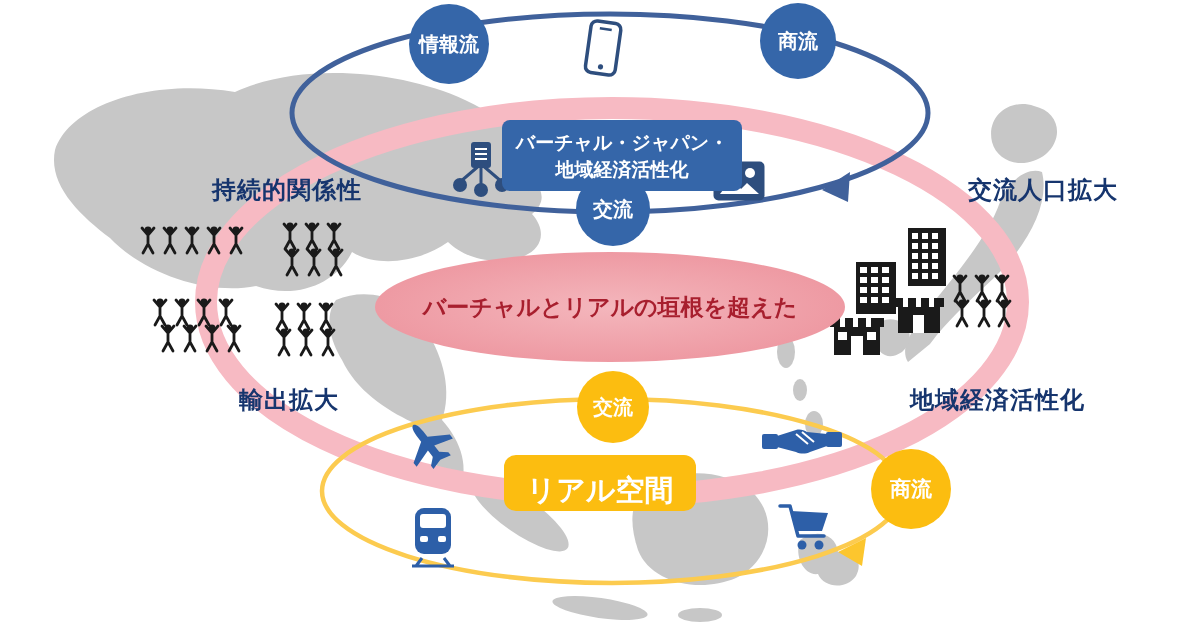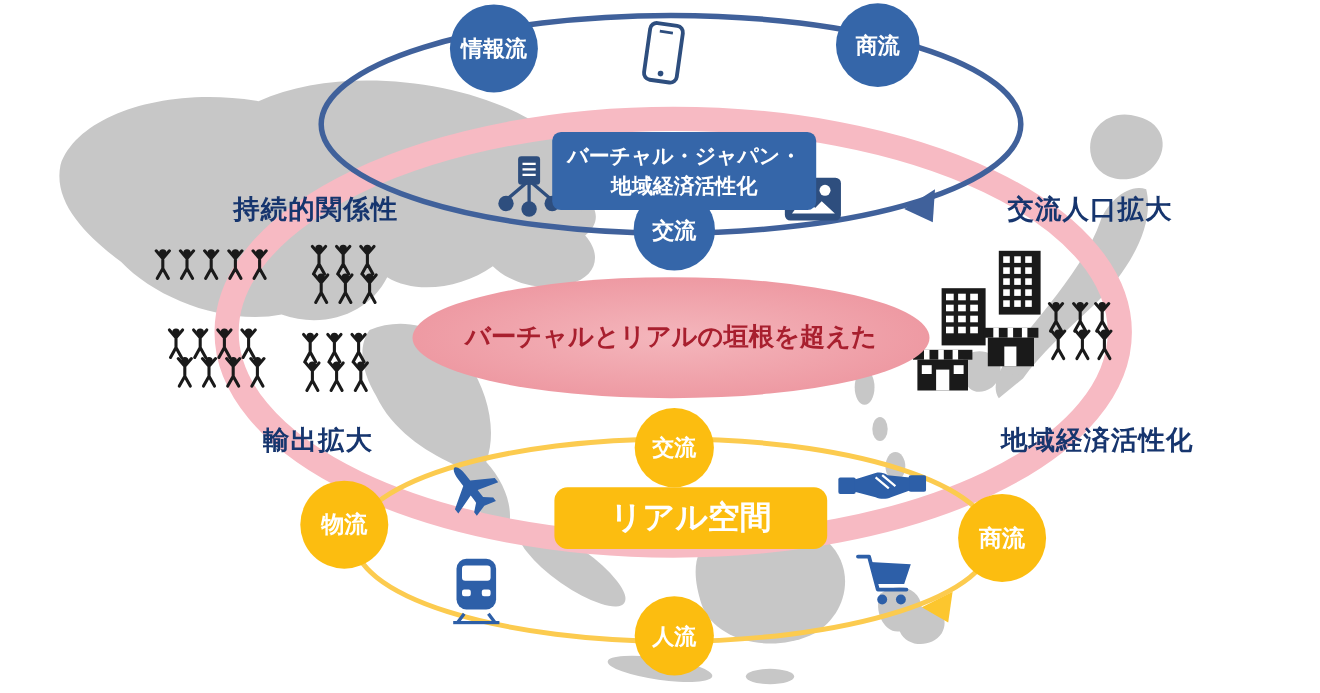--- a/index.html
+++ b/index.html
@@ -241,31 +241,25 @@
     <span>交流</span>
   </div>
   <div class="node pill blue" style="left:502px; top:87px; width:240px; height:71px; font-size:19px; line-height:27px;margin-top:33px;">
     <span>バーチャル・ジャパン・</span>
     <span>地域経済活性化</span>
   </div>
 
   <div class="node circle yellow" style="left:577px; top:371px; width:72px; height:72px; font-size:20px;">
     <span>交流</span>
   </div>
-  <div class="node circle yellow" style="left:273px; top:437px; width:80px; height:80px; font-size:21px;">
-    <span>物流</span>
-  </div>
   <div class="node circle yellow" style="left:871px; top:449px; width:80px; height:80px; font-size:21px;">
     <span>商流</span>
   </div>
-  <div class="node circle yellow" style="left:577px; top:542px; width:72px; height:72px; font-size:20px;">
-    <span>人流</span>
-  </div>
-  <div class="node pill yellow" style="left:504px; top:443px; width:248px; height:56px; font-size:29px;">
+  <div class="node pill yellow" style="left:504px; top:455px; width:192px; height:56px; font-size:29px;justify-content:flex-end;">
     <span>リアル空間</span>
   </div>
 
   <div class="corner-label" style="left:176px; top:174px;">持続的関係性</div>
-  <div class="corner-label" style="left:880px; top:174px;">交流人口拡大</div>
+  <div class="corner-label" style="left:932px; top:174px;">交流人口拡大</div>
   <div class="corner-label" style="left:874px; top:384px;">地域経済活性化</div>
   <div class="corner-label" style="left:203px; top:384px;">輸出拡大</div>
 
 </div>
 
 </body></html>

